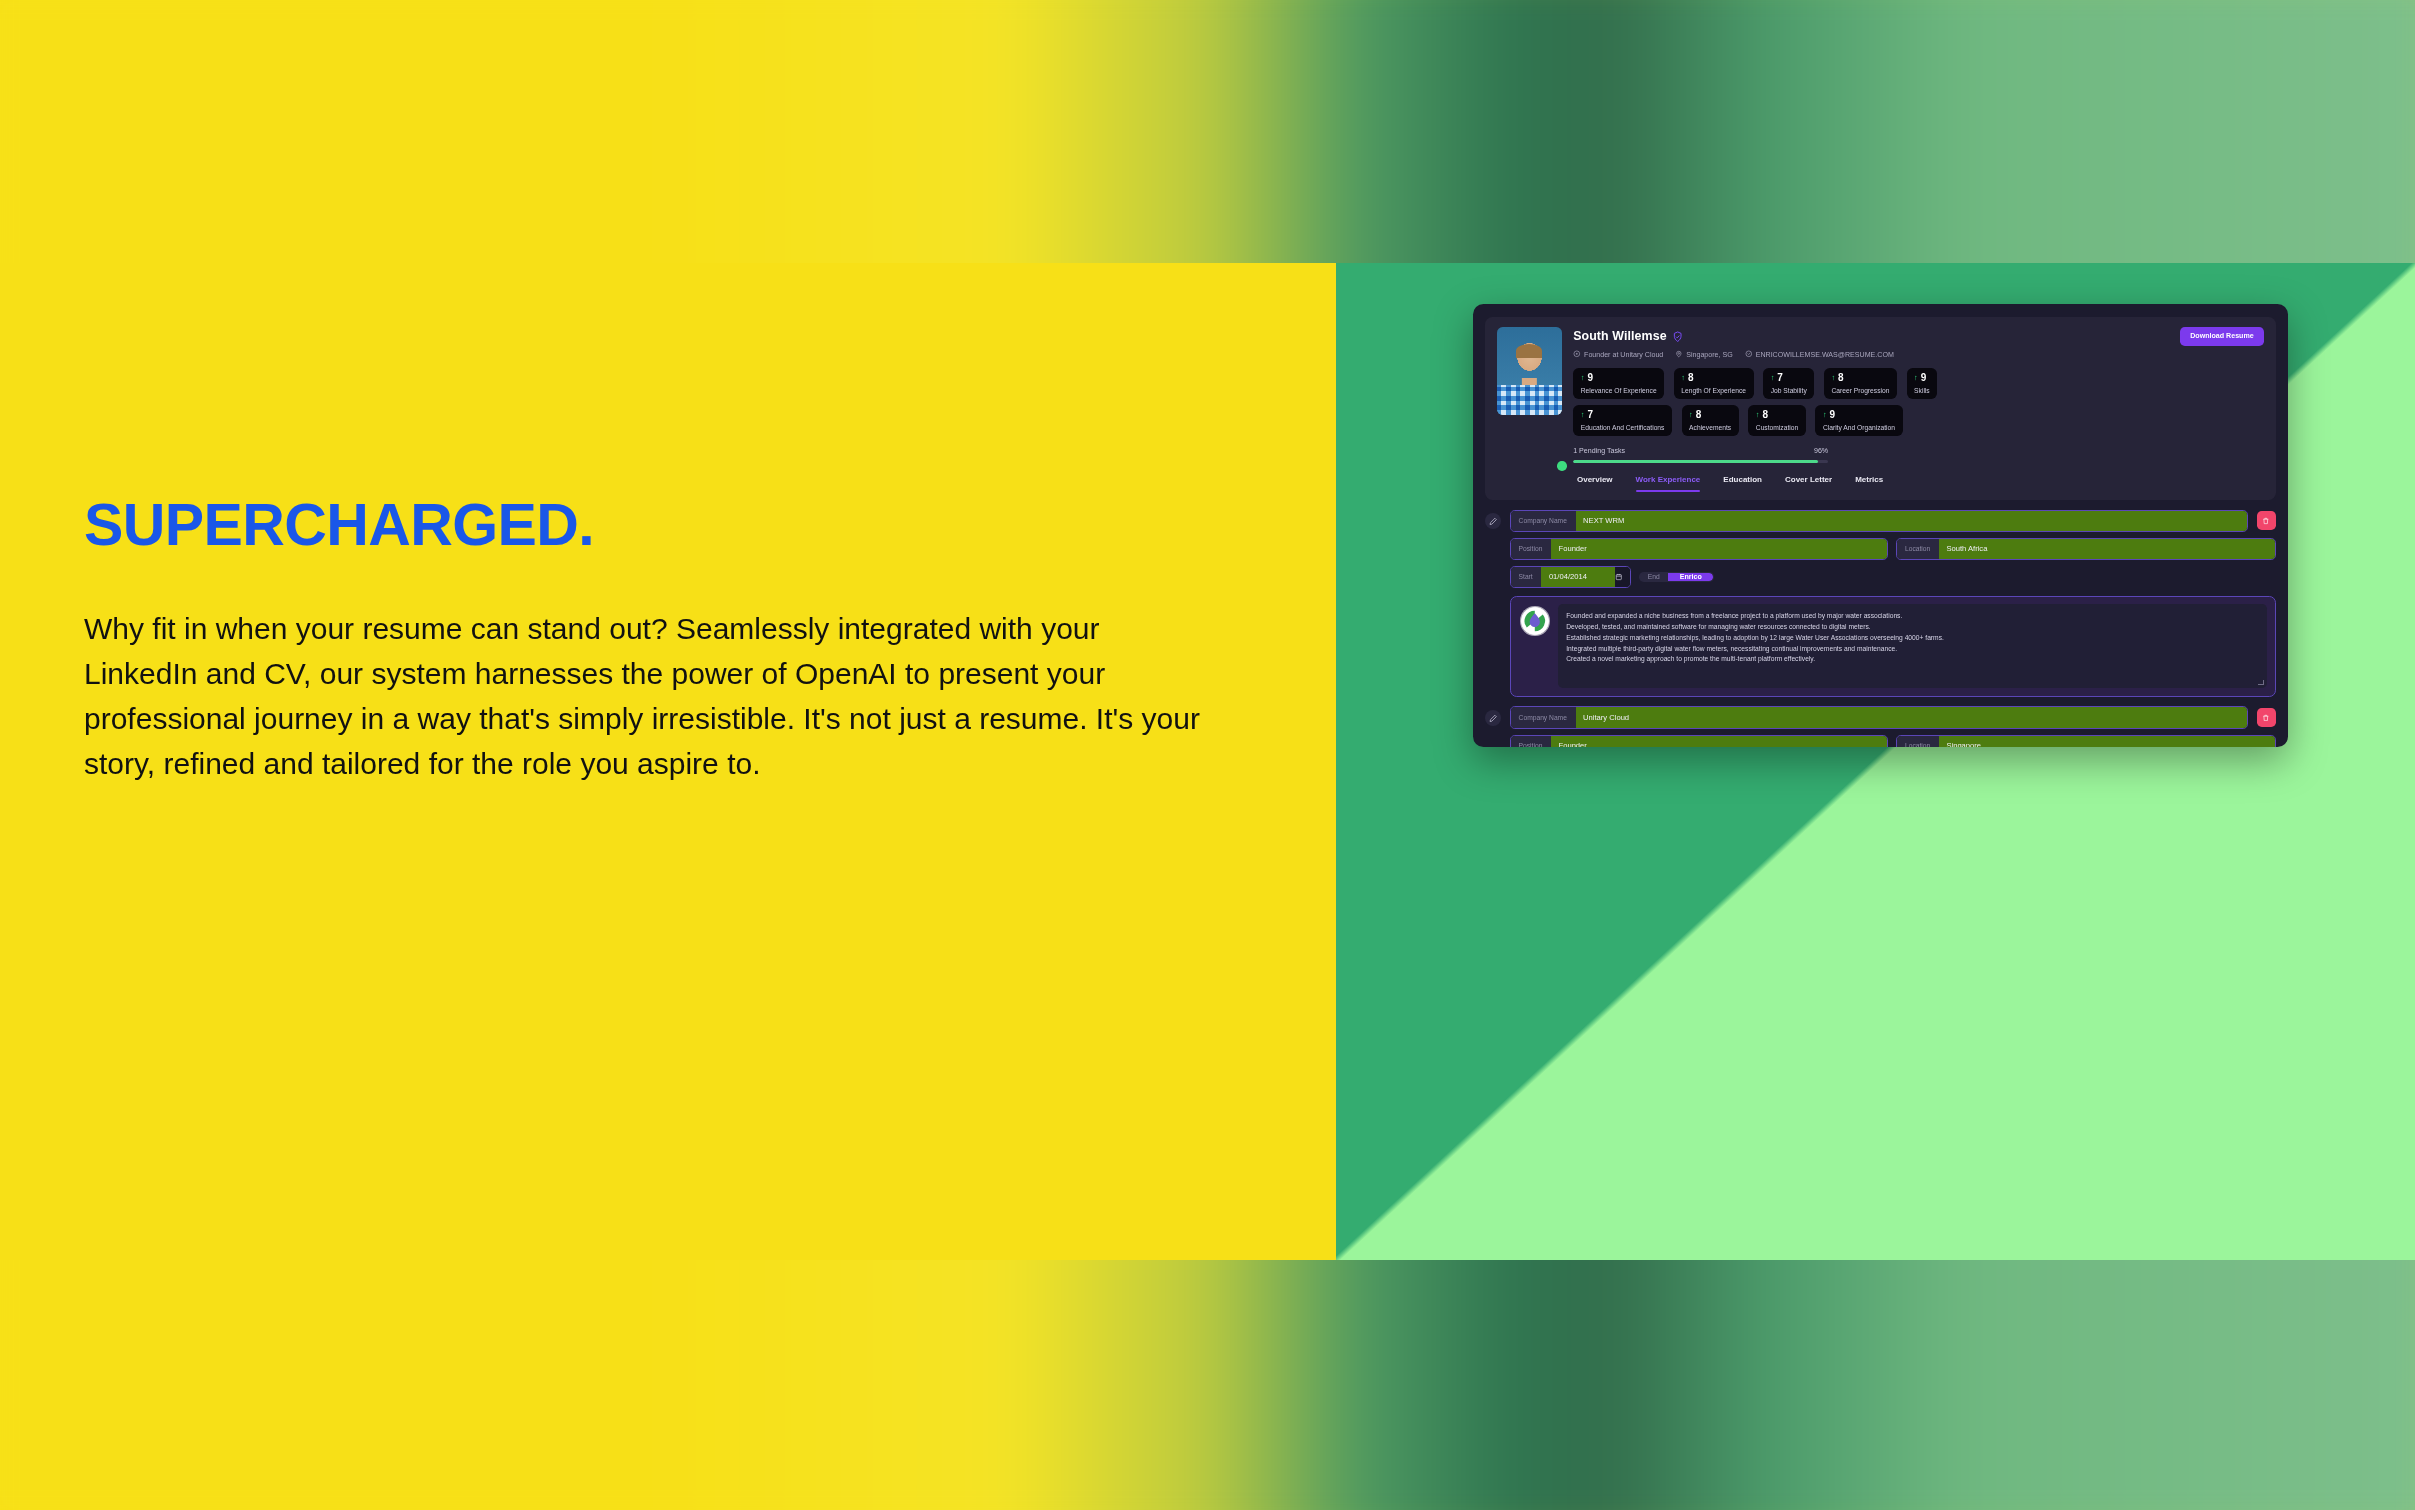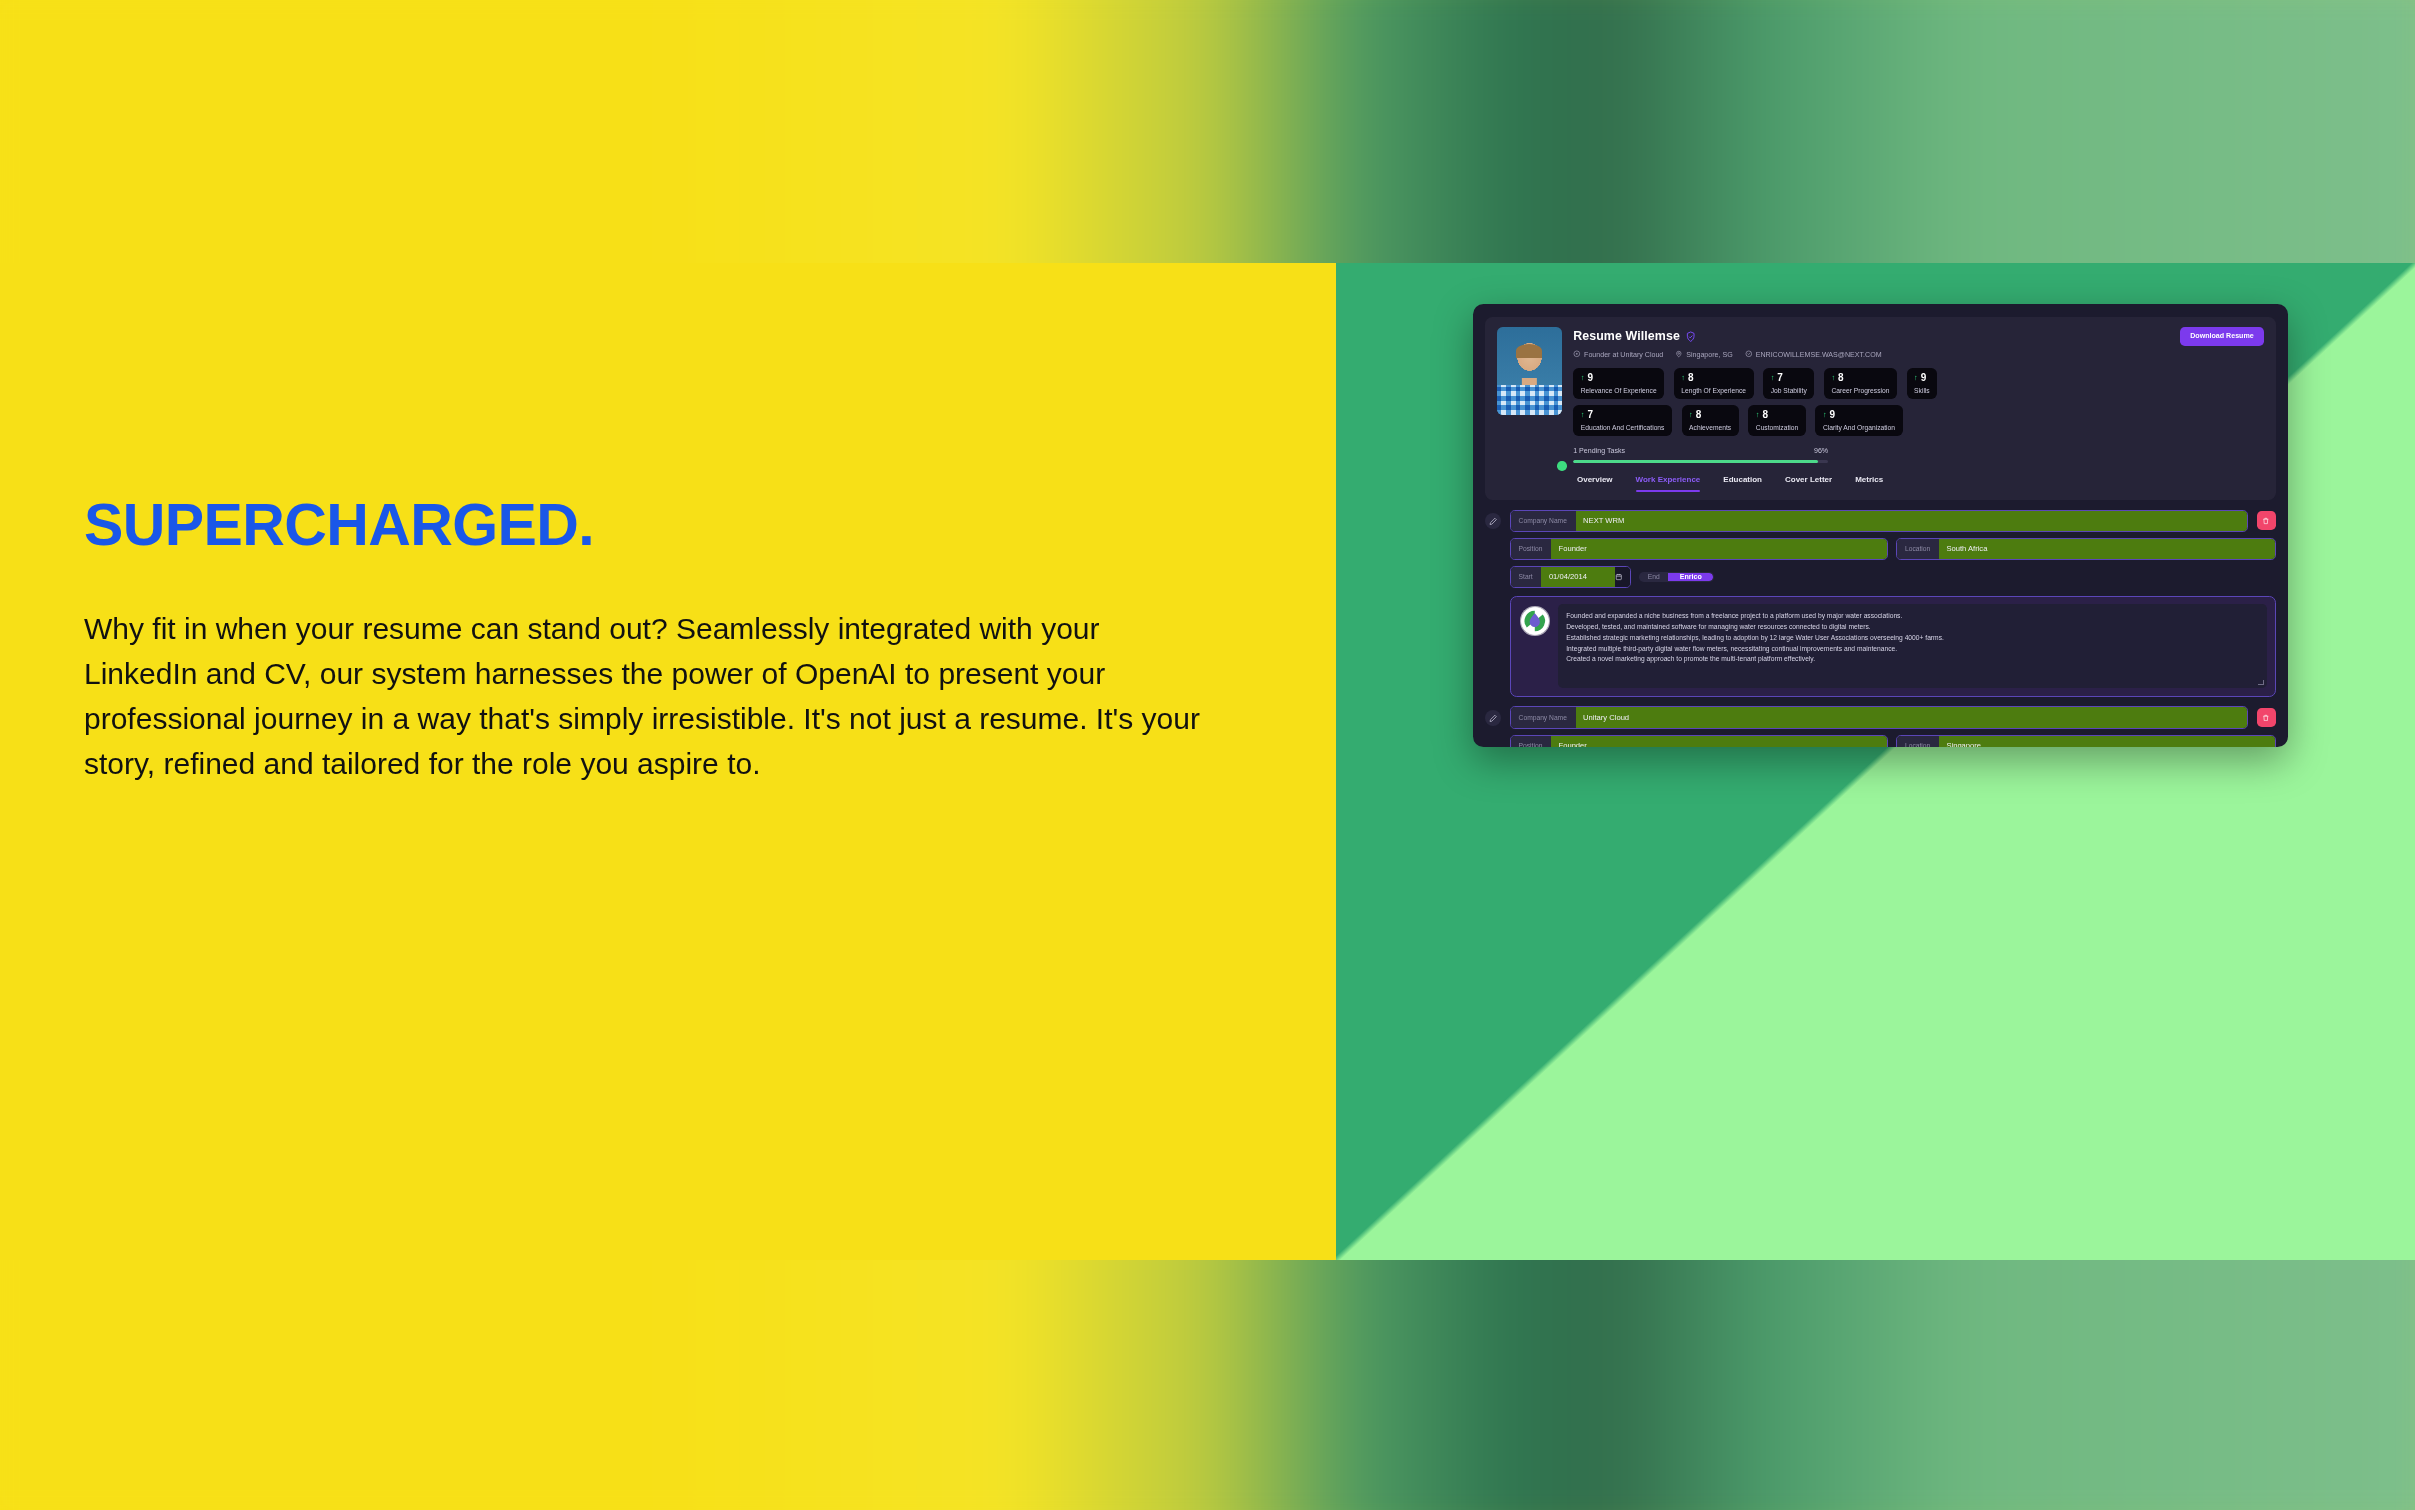--- a/index.html
+++ b/index.html
@@ -294,21 +294,21 @@
         <div class="hair"></div>
         <div class="neck"></div>
         <div class="shirt"></div>
       </div>
       <span class="online-dot"></span>
     </div>
 
     <div class="profile-right">
       <div class="name-row">
         <div class="name-line">
-          <span class="p-name">Resume Willemse</span>
+          <span class="p-name">South Willemse</span>
           <span>
             <svg class="verified" viewBox="0 0 24 24" fill="none" stroke="currentColor" stroke-width="2">
               <path d="M12 2l7 3v6c0 4.5-3 8.2-7 11-4-2.8-7-6.5-7-11V5l7-3z"></path>
               <path d="M8.5 12l2.4 2.4 4.6-4.8"></path>
             </svg>
           </span>
         </div>
         <button class="dl-btn">Download Resume</button>
       </div>
 
@@ -331,21 +331,21 @@
           </span>
           <span>Singapore, SG</span>
         </span>
         <span class="meta-item">
           <span>
             <svg viewBox="0 0 24 24" fill="none" stroke="currentColor" stroke-width="2">
               <circle cx="12" cy="12" r="9"></circle>
                 <path d="M8 11l3.5 3L17 9"></path>
             </svg>
           </span>
-          <span>ENRICOWILLEMSE.WAS@NEXT.COM</span>
+          <span>ENRICOWILLEMSE.WAS@RESUME.COM</span>
         </span>
       </div>
 
       <div class="metrics">
         <div class="metric-row">
           <div class="metric">
             <div class="metric-top">
               <span class="metric-arrow">↑</span>
               <span class="metric-val">9</span>
             </div>

